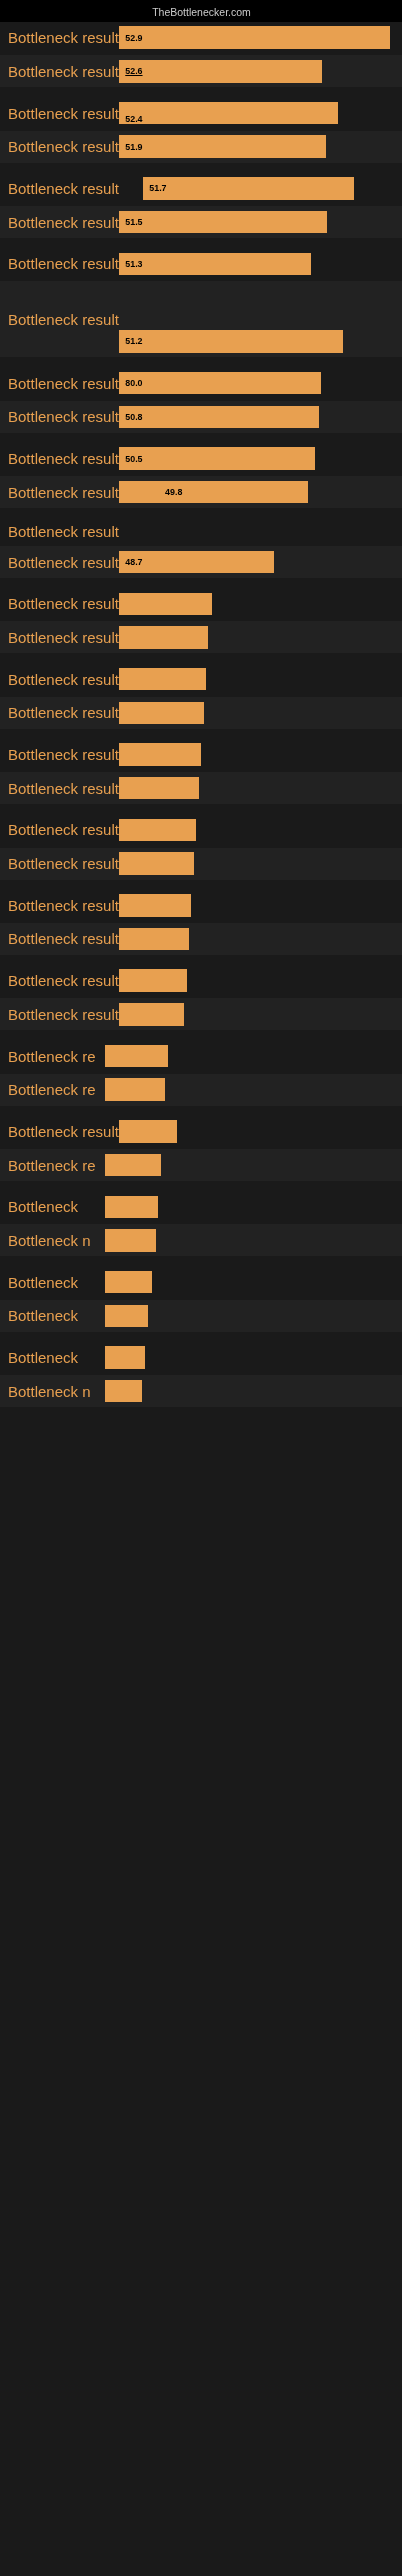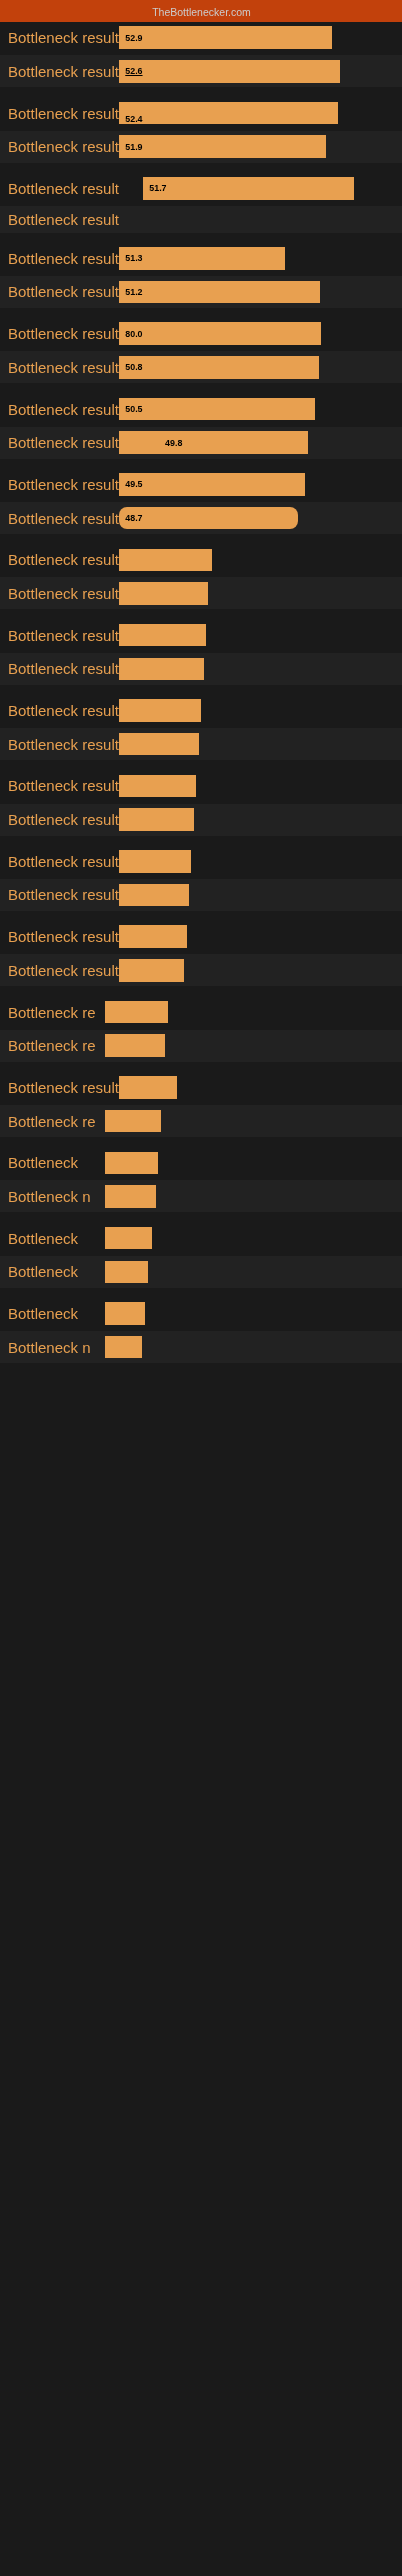--- a/index.html
+++ b/index.html
@@ -7,21 +7,21 @@
       background: #1a1a1a;
       font-family: Arial, sans-serif;
       width: 403px;
       min-height: 2576px;
     }
     .header {
       text-align: center;
       padding: 6.4px 0 3.2px 0;
       color: #ccc;
       font-size: 10.5px;
-      background: #c2410c;
+      background: #000000;
     }
     .bar-container {
       display: flex;
       align-items: center;
       padding: 4.8px 8px;
       margin-bottom: 1.6px;
     }
     .bar-label {
       color: #e8a050;
       font-size: 15px;
@@ -63,29 +63,29 @@
 <body>
 
 <div class="header">
   <span>TheBottlenecker.com</span>
 </div>
 
 <div id="bars-container">
     <div class="bar-container row-bg-dark">
       <span class="bar-label">Bottleneck result</span>
       <div class="bar-wrap">
-        <div class="bar" style="width: 213px;">
+        <div class="bar" style="width: 271px;">
           <span class="bar-value">52.9</span>
         </div>
       </div>
     </div>
     <div class="bar-container row-bg-light">
       <span class="bar-label">Bottleneck result</span>
       <div class="bar-wrap">
-        <div class="bar" style="width: 221px; text-decoration: underline;">
+        <div class="bar" style="width: 203px; text-decoration: underline;">
           <span class="bar-value">52.6</span>
         </div>
       </div>
     </div>
     <div class="section-gap"></div>
     <div class="bar-container row-bg-dark">
       <span class="bar-label">Bottleneck result</span>
       <div class="bar-wrap">
         <div class="bar" style="width: 219px; align-items: flex-end;">
           <span class="bar-value">52.4</span>
@@ -104,34 +104,39 @@
     <div class="bar-container row-bg-dark">
       <span class="bar-label">Bottleneck result</span>
       <div class="bar-wrap">
         <div class="bar" style="width: 211px; margin-left: 24px;">
           <span class="bar-value">51.7</span>
         </div>
       </div>
     </div>
     <div class="bar-container row-bg-light">
       <span class="bar-label">Bottleneck result</span>
-    </div>
-    <div class="section-gap"></div>
-    <div class="bar-container row-bg-dark">
-      <span class="bar-label">Bottleneck result</span>
-      <div class="bar-wrap">
-        <div class="bar" style="width: 166px;">
+      <div class="bar-wrap">
+        <div class="bar" style="width: 208px;">
+          <span class="bar-value">51.5</span>
+        </div>
+      </div>
+    </div>
+    <div class="section-gap"></div>
+    <div class="bar-container row-bg-dark">
+      <span class="bar-label">Bottleneck result</span>
+      <div class="bar-wrap">
+        <div class="bar" style="width: 192px;">
           <span class="bar-value">51.3</span>
         </div>
       </div>
     </div>
     <div class="bar-container row-bg-light">
       <span class="bar-label">Bottleneck result</span>
       <div class="bar-wrap">
-        <div class="bar" style="width: 201px;">
+        <div class="bar" style="width: 224px; margin-top: 44px;">
           <span class="bar-value">51.2</span>
         </div>
       </div>
     </div>
     <div class="section-gap"></div>
     <div class="bar-container row-bg-dark">
       <span class="bar-label">Bottleneck result</span>
       <div class="bar-wrap">
         <div class="bar" style="width: 202px;">
           <span class="bar-value">80.0</span>
@@ -159,30 +164,25 @@
       <span class="bar-label">Bottleneck result</span>
       <div class="bar-wrap">
         <div class="bar" style="width: 189px; padding-left: 43px;">
           <span class="bar-value">49.8</span>
         </div>
       </div>
     </div>
     <div class="section-gap"></div>
     <div class="bar-container row-bg-dark">
       <span class="bar-label">Bottleneck result</span>
-      <div class="bar-wrap">
-        <div class="bar" style="width: 186px;">
-          <span class="bar-value">49.5</span>
-        </div>
-      </div>
-    </div>
-    <div class="bar-container row-bg-light">
-      <span class="bar-label">Bottleneck result</span>
-      <div class="bar-wrap">
-        <div class="bar" style="width: 179px; border-radius: 8px;">
+    </div>
+    <div class="bar-container row-bg-light">
+      <span class="bar-label">Bottleneck result</span>
+      <div class="bar-wrap">
+        <div class="bar" style="width: 155px;">
           <span class="bar-value">48.7</span>
         </div>
       </div>
     </div>
     <div class="section-gap"></div>
     <div class="bar-container row-bg-dark">
       <span class="bar-label">Bottleneck result</span>
       <div class="bar-wrap">
         <div class="bar" style="width: 93px;"></div>
       </div>

